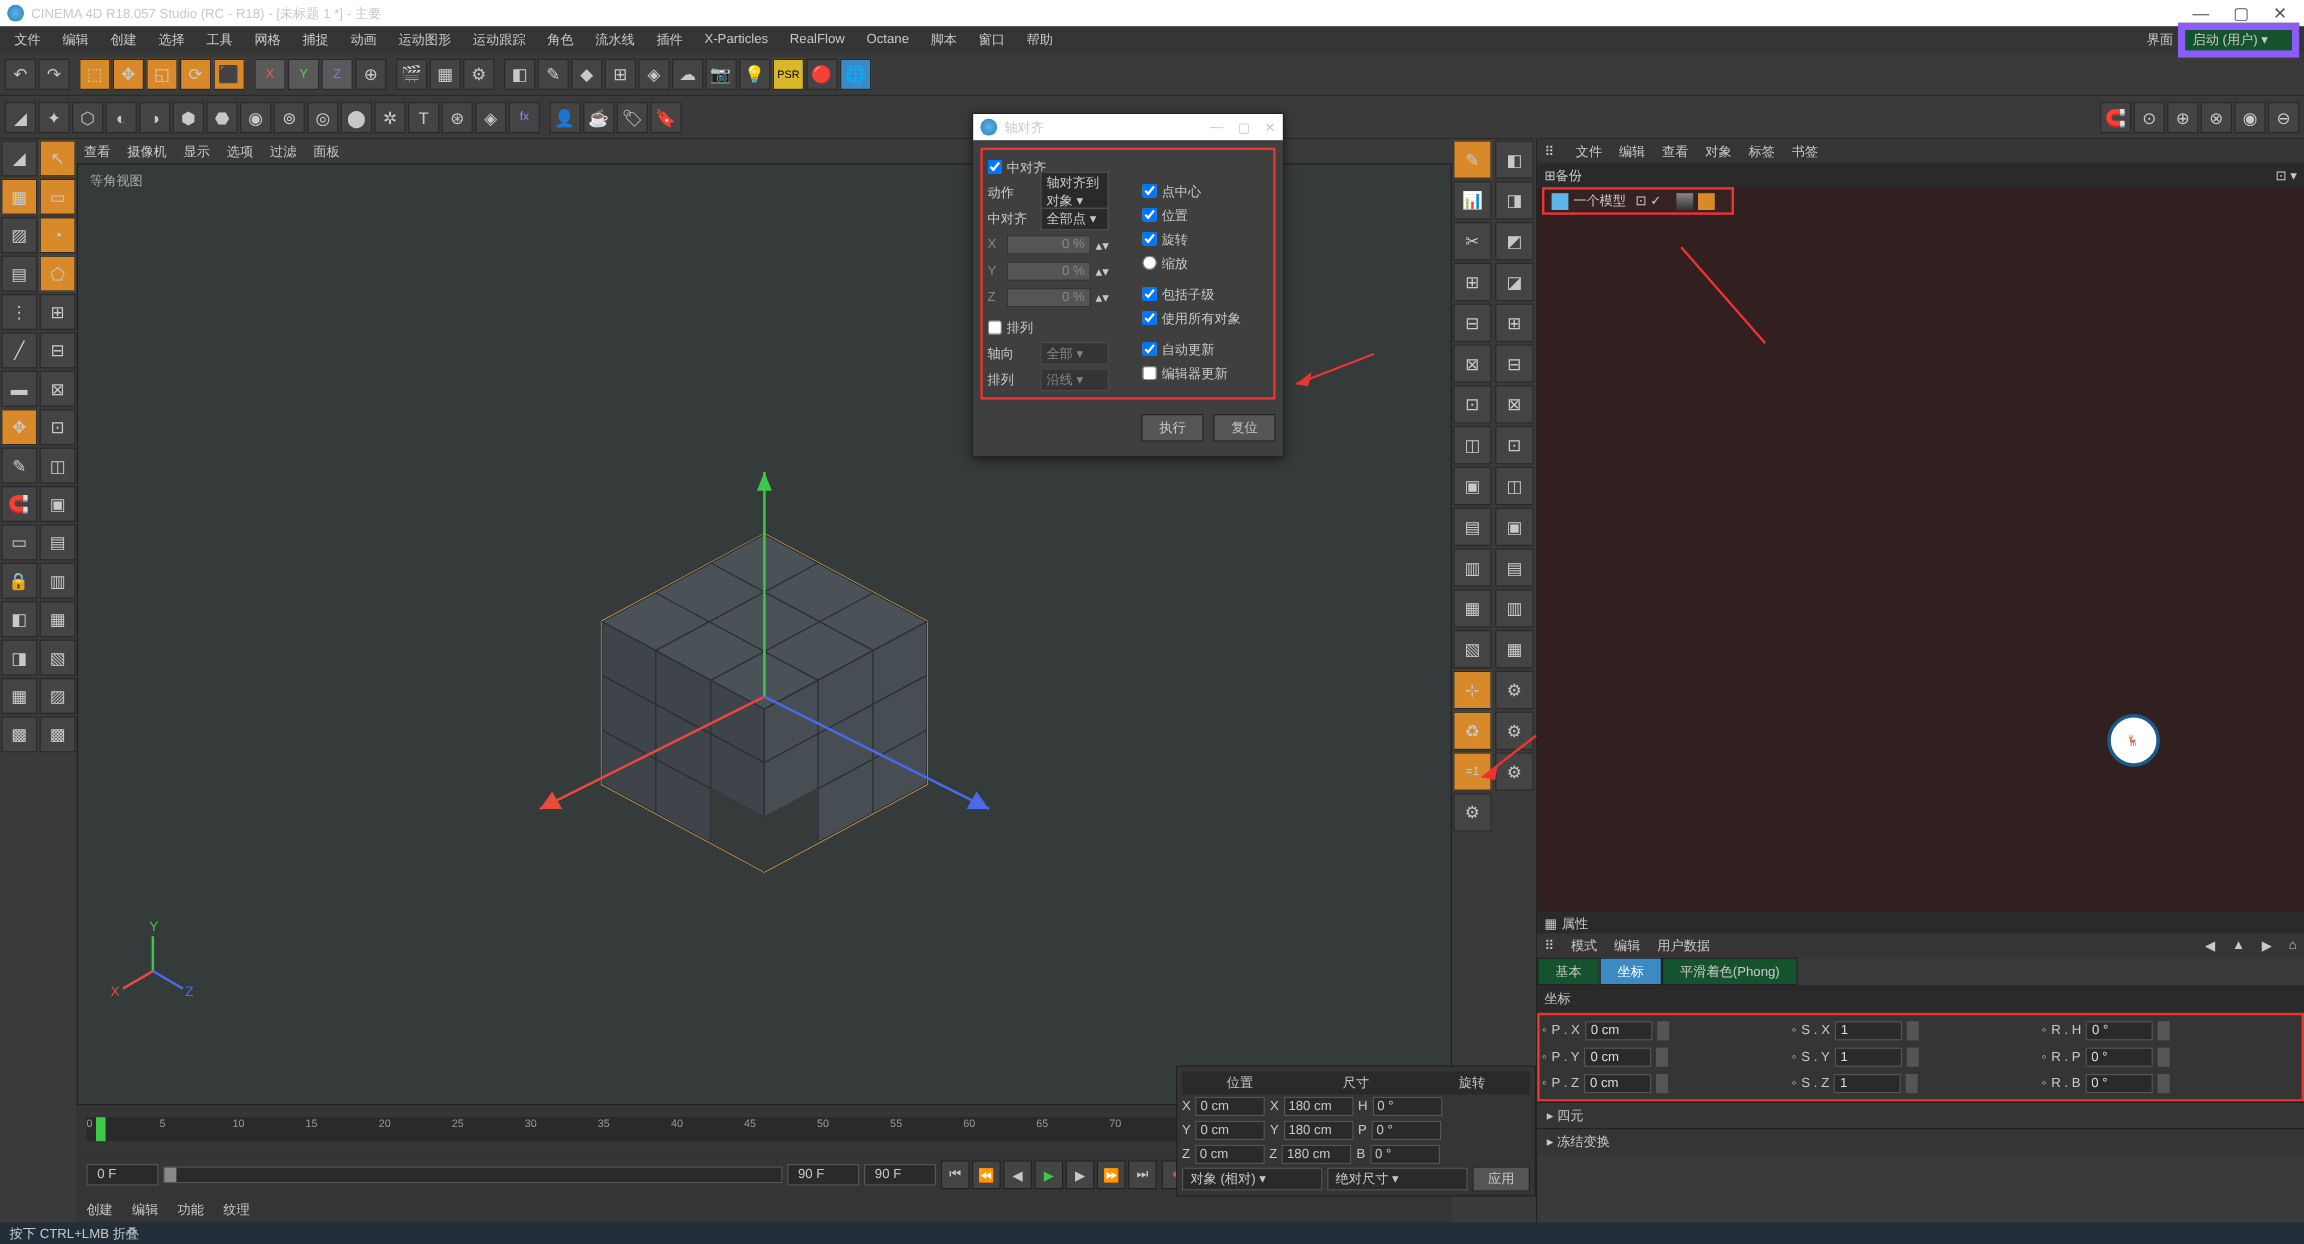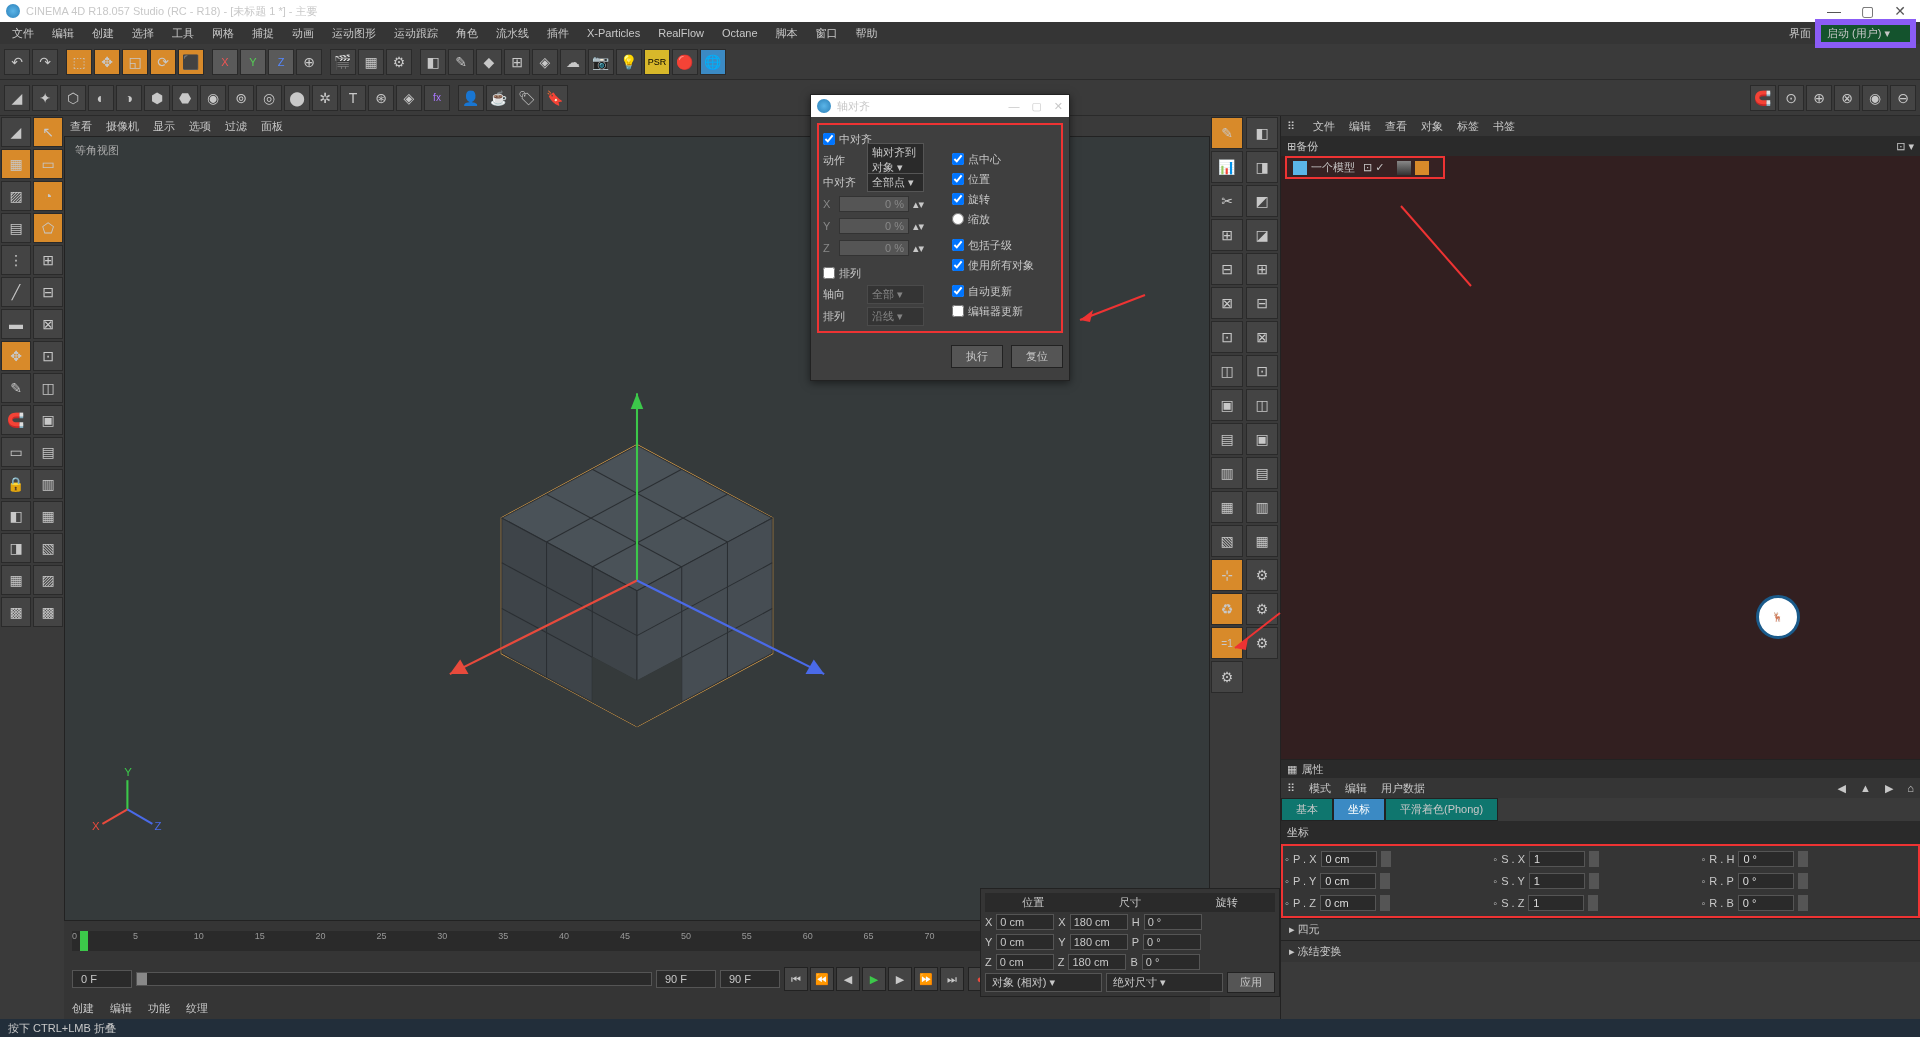--- a/index.html
+++ b/index.html
@@ -51,21 +51,21 @@
 .om-header { height: 20px; background: #2a2a2a; display: flex; align-items: center; padding: 0 6px; }
 .om-body { flex: 1; background: #321f20; position: relative; }
 .om-row { display: flex; align-items: center; padding: 2px 6px; border: 2px solid #e33; width: 160px; background: rgba(60,40,40,.4); margin: 0 0 0 4px; }
 .om-row .obj-icon { width: 14px; height: 14px; background:#5bb5e8; margin-right:4px;}
 .om-row .tag { width:14px; height:14px; margin-left:4px; background:#666; }
 .attr-panel { height: 260px; background: #3a3a3a; border-top: 1px solid #222; display:flex; flex-direction:column;}
 .attr-header { height:18px; background:#2a2a2a; padding:2px 6px; display:flex; align-items:center;}
 .attr-menubar { height:20px; background:#353535; display:flex; align-items:center; padding:0 6px; gap:14px;}
 .attr-objname { height:20px; background:#353535; display:flex; align-items:center; padding:0 6px; gap:6px;}
 .attr-tabs { display:flex; }
-.attr-tab { padding:3px 14px; background:#0f766e; border:1px solid #222; cursor:pointer;}
+.attr-tab { padding:3px 14px; background:#14532d; border:1px solid #222; cursor:pointer;}
 .attr-tab.active { background:#3b8ac4; color:#fff;}
 .attr-section { padding:4px 6px; background:#2a2a2a;}
 .attr-grid { border:2px solid #e33; padding:2px; background:#353535;}
 .attr-row { display:flex; align-items:center; height:22px; }
 .attr-cell { display:flex; align-items:center; gap:4px; width:33%; }
 .attr-input { background:#2a2a2a; border:1px solid #555; padding:1px 4px; width:56px; color:#ddd;}
 .attr-spin { width:10px; height:16px; background:#555; }
 .attr-expand { padding:3px 8px; background:#353535; border-top:1px solid #222; cursor:pointer;}
 .attr-expand::before { content:"▸ "; }
 

